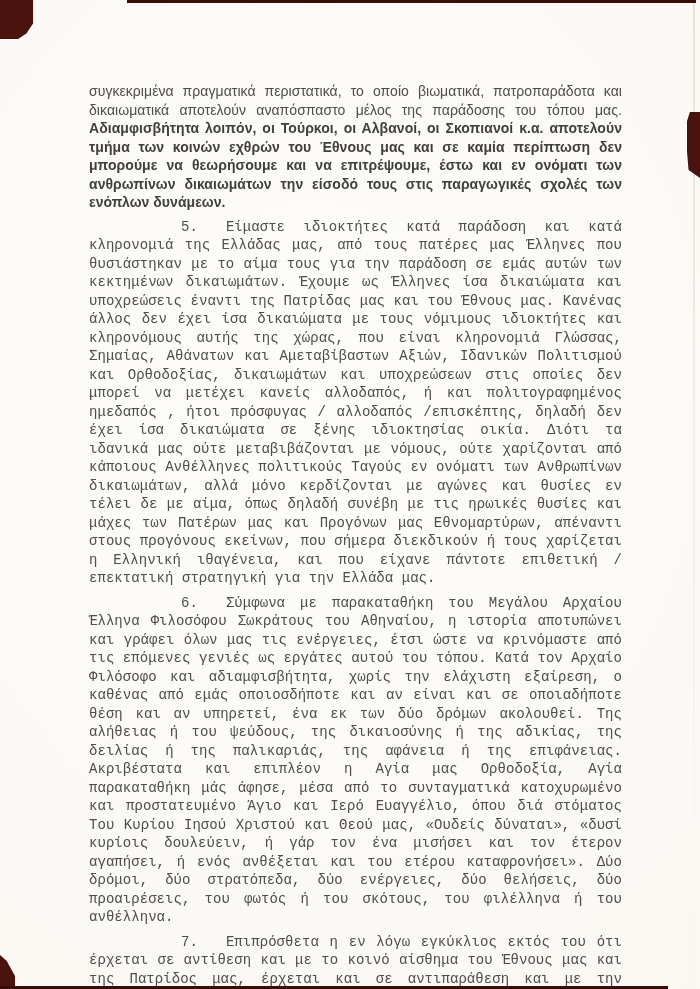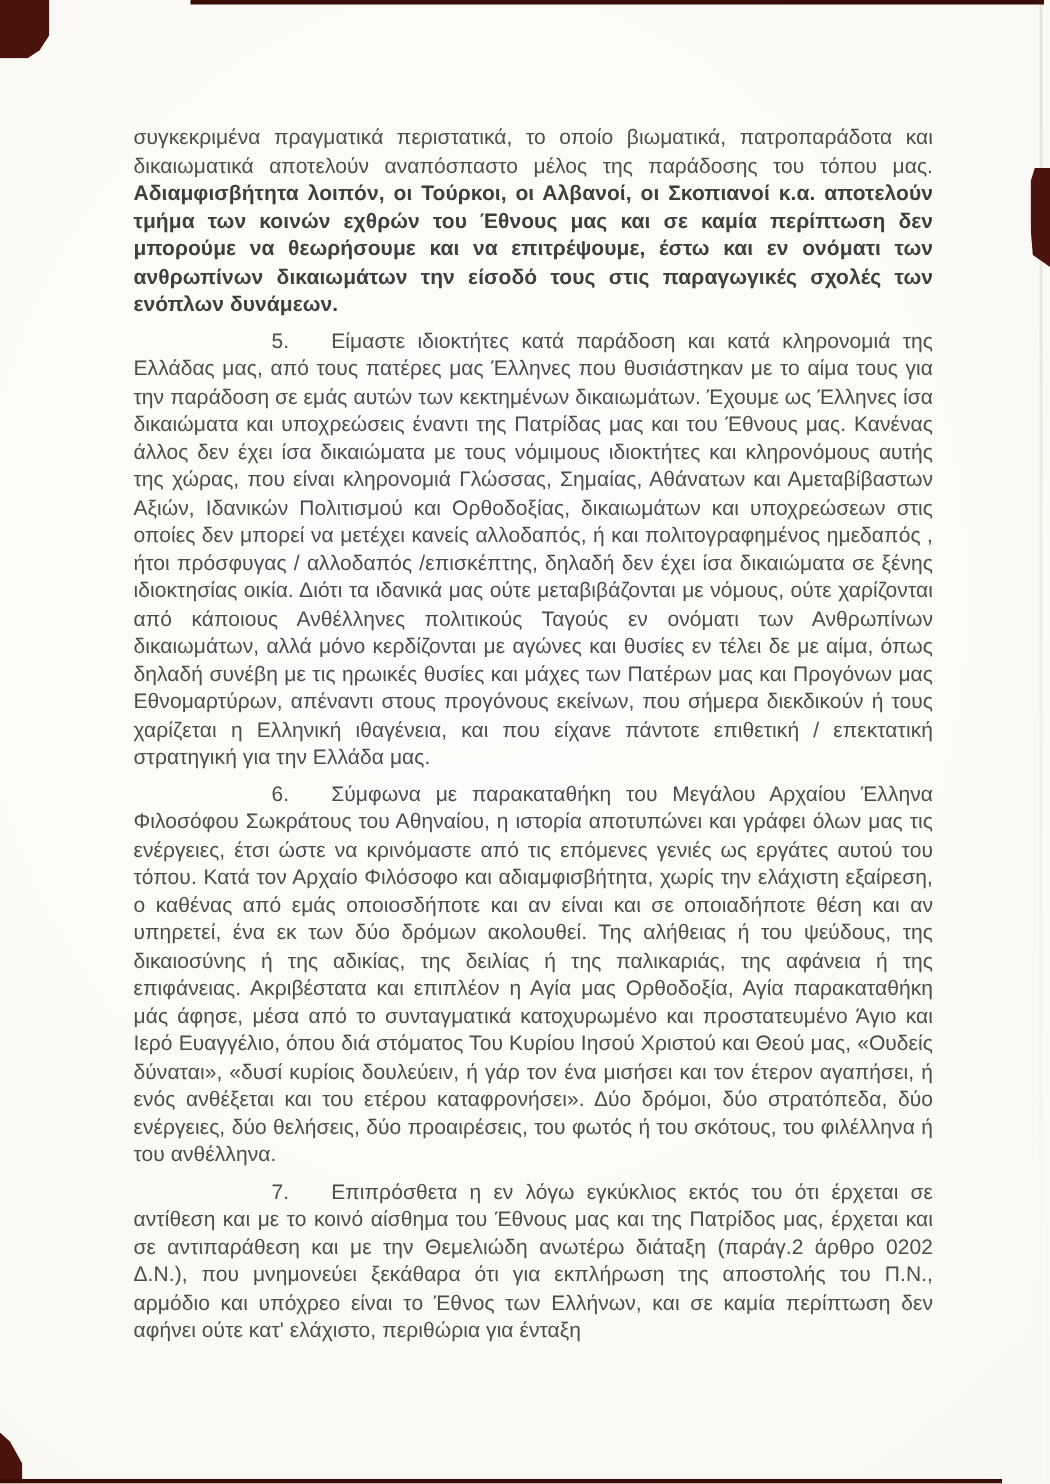--- a/index.html
+++ b/index.html
@@ -75,20 +75,21 @@
     line-height: 18.5px;
     text-align: justify;
     color: var(--text-color, #4e4d4b);
     letter-spacing: 0.05px;
   }
   .para {
     margin: 0 0 6px 0;
   }
   .para.numbered {
     text-indent: 46px;
+    font-family: Liberation Mono, monospace;
   }
   .num {
     display: inline-block;
     margin-right: 28px;
   }
   .t-bold {
     font-weight: 700;
     color: var(--bold-text-color, #403f3d);
   }
 </style>

